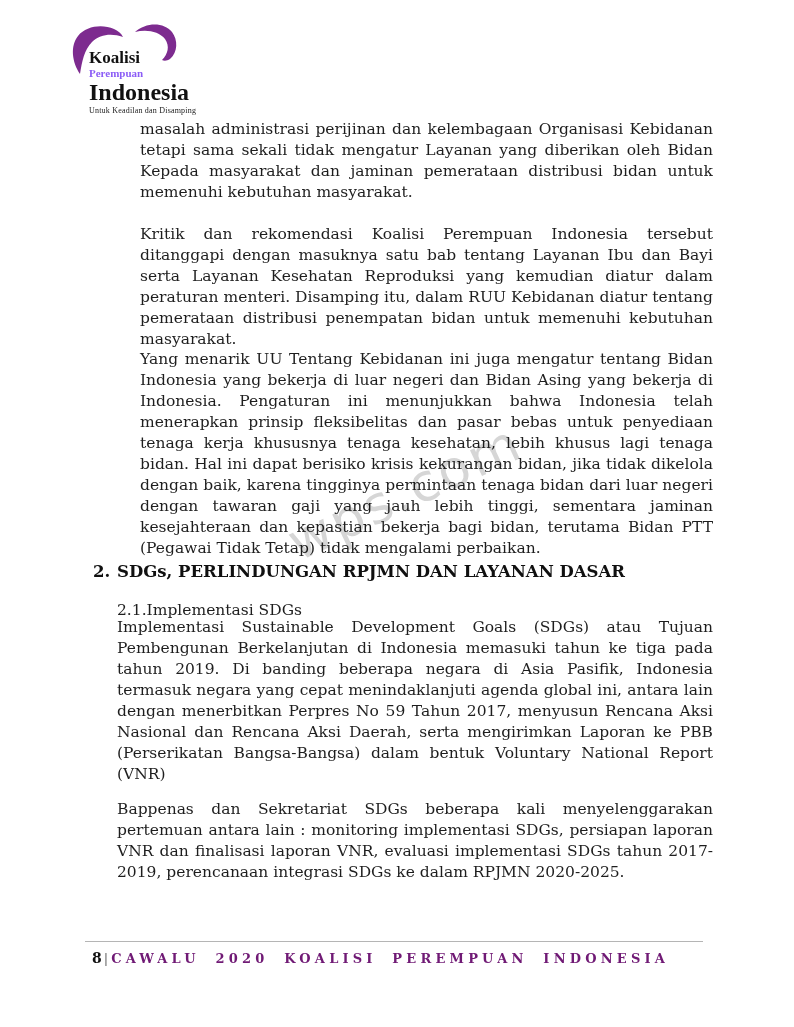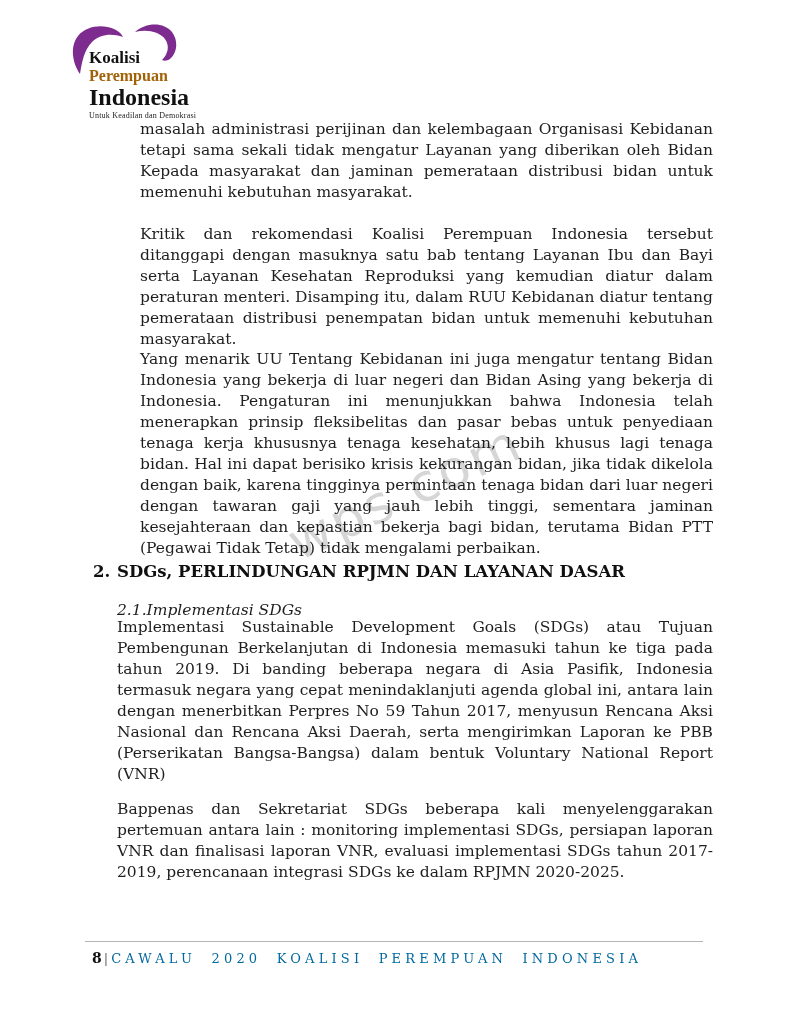--- a/index.html
+++ b/index.html
@@ -11,21 +11,21 @@
     font-family:"DejaVu Serif", serif;
     color:#1e1e1e;
     overflow:hidden;
   }
 
   
   .logo { position:absolute; left:66px; top:22px; width:150px; height:95px; }
   .logo svg { position:absolute; left:0; top:0; }
   .logo-text { position:absolute; left:15px; top:27px; font-family:"Liberation Serif", serif; line-height:1;margin-left:8px; }
   .logo-line1 { font-weight:bold; font-size:17px; color:#111; }
-  .logo-line2 { font-weight:bold; font-size:16px; color:#a16207; margin-top:2px; }
+  .logo-line2 { font-weight:bold; font-size:11px; color:#8b5cf6; margin-top:2px; }
   .logo-line3 { font-weight:bold; font-size:24px; color:#111; margin-top:1px; }
   .logo-tagline { font-size:8px; color:#222; margin-top:3px; letter-spacing:0.2px; }
 
   
   .watermark {
     position:absolute; left:250px; top:462px; width:310px;
     text-align:center;
     transform:rotate(-25deg);
     font-family:"DejaVu Sans", sans-serif;
     font-size:52px;
@@ -55,51 +55,51 @@
 
   
   .heading {
     position:absolute; left:93px; top:561px; width:620px;
     display:flex;
     font-weight:bold; font-size:16.5px; line-height:21px; color:#101010;
   }
   .heading-number { width:24px; flex:0 0 24px; }
   .subheading {
     position:absolute; left:117px; top:600px; width:596px;
-    font-style:italic; font-size:15.5px; line-height:21px; color:#1e1e1e;
+    font-size:15.5px; line-height:21px; color:#1e1e1e;
   }
 
   
   .footer-rule {
     position:absolute; left:85px; top:941px; width:618px; height:0;
     border-top:1px solid #b5b5b5;
   }
   .footer {
     position:absolute; left:92px; top:950px; width:640px;
     font-size:13px; white-space:nowrap;
   }
   .footer-num { font-weight:bold; color:#111; font-size:14px; letter-spacing:1px; }
   .footer-sep { color:#666; margin:0 3px 0 1px; }
-  .footer-text { color:#0369a1; letter-spacing:4.2px; word-spacing:7px; }
+  .footer-text { color:#701a75; letter-spacing:4.2px; word-spacing:7px;font-weight:bold; }
 </style>
 </head>
 <body>
 
 <div class="page">
 
   <div class="logo">
     <svg width="150" height="95" viewBox="0 0 150 95">
       <path d="M 14 52 C 6 40, 4 24, 12 14 C 20 4, 36 2, 48 7 C 52 9, 55 11, 57 15 C 46 11, 34 12, 26 20 C 18 28, 16 40, 14 52 Z" fill="#7d2b8f"></path>
       <path d="M 69 10 C 80 0, 98 0, 106 10 C 112 18, 112 30, 104 37 C 101 39, 98 39, 96 38 C 102 32, 104 24, 99 17 C 93 9, 80 7, 69 10 Z" fill="#7d2b8f"></path>
     </svg>
     <div class="logo-text">
       <div class="logo-line1">Koalisi</div>
       <div class="logo-line2">Perempuan</div>
       <div class="logo-line3">Indonesia</div>
-      <div class="logo-tagline">Untuk Keadilan dan Demokrasi</div>
+      <div class="logo-tagline">Untuk Keadilan dan Disamping</div>
     </div>
   </div>
 
   <div class="watermark">wps.com</div>
 
   <p class="para indent-a p2">Kritik dan rekomendasi Koalisi Perempuan Indonesia tersebut ditanggapi dengan masuknya satu bab tentang Layanan Ibu dan Bayi serta Layanan Kesehatan Reproduksi yang kemudian diatur dalam peraturan menteri. Disamping itu, dalam RUU Kebidanan diatur tentang pemerataan distribusi penempatan bidan untuk memenuhi kebutuhan masyarakat.</p>
 
   <p class="para indent-a p1">masalah administrasi perijinan dan kelembagaan Organisasi Kebidanan tetapi sama sekali tidak mengatur Layanan yang diberikan oleh Bidan Kepada masyarakat dan jaminan pemerataan distribusi bidan untuk memenuhi kebutuhan masyarakat.</p>
 
   <p class="para indent-a p3"><span>Yang menarik UU Tentang Kebidanan ini juga mengatur tentang Bidan Indonesia yang bekerja di luar negeri dan Bidan Asing yang bekerja di Indonesia. Pengaturan ini menunjukkan bahwa Indonesia telah menerapkan prinsip </span><span class="ital">fleksibelitas d</span><span>an pasar bebas untuk penyediaan tenaga kerja khususnya tenaga kesehatan, lebih khusus lagi tenaga bidan. Hal ini dapat berisiko krisis kekurangan bidan, jika tidak dikelola dengan baik, karena tingginya permintaan tenaga bidan dari luar negeri dengan tawaran gaji yang jauh lebih tinggi, sementara jaminan kesejahteraan dan kepastian bekerja bagi bidan, terutama Bidan PTT (Pegawai Tidak Tetap) tidak mengalami perbaikan.</span></p>

